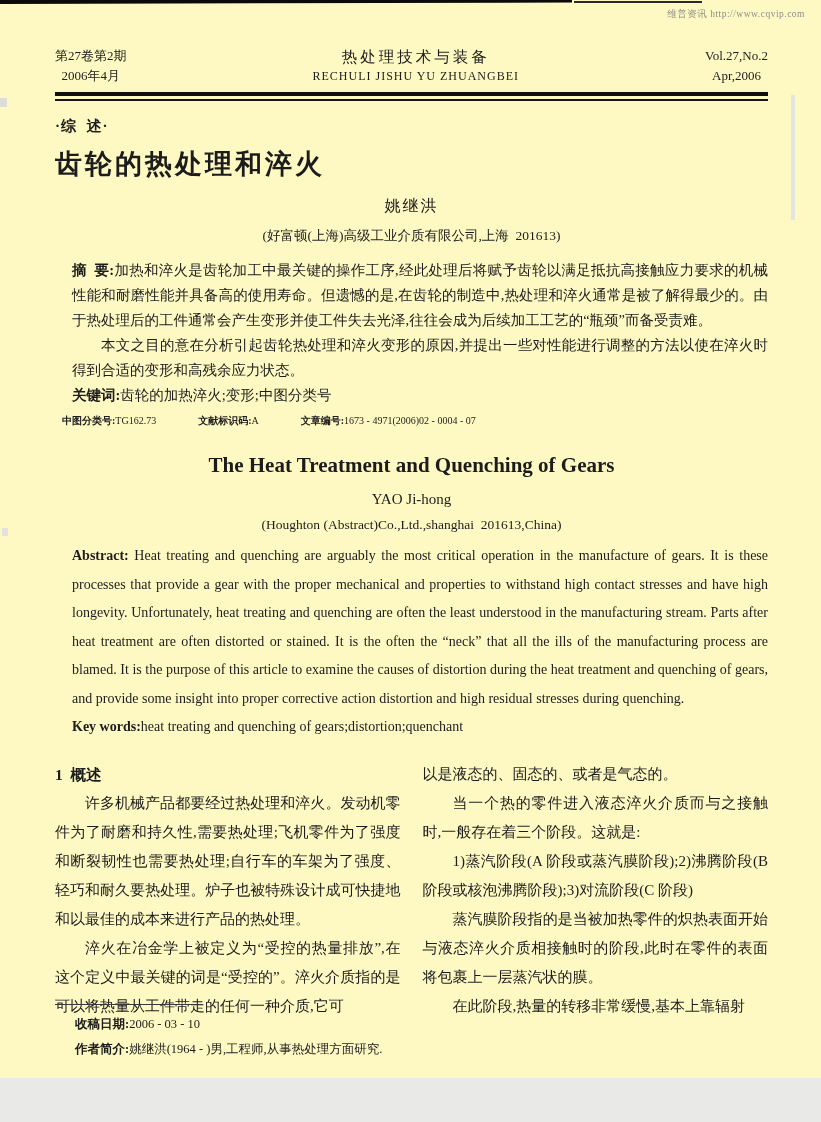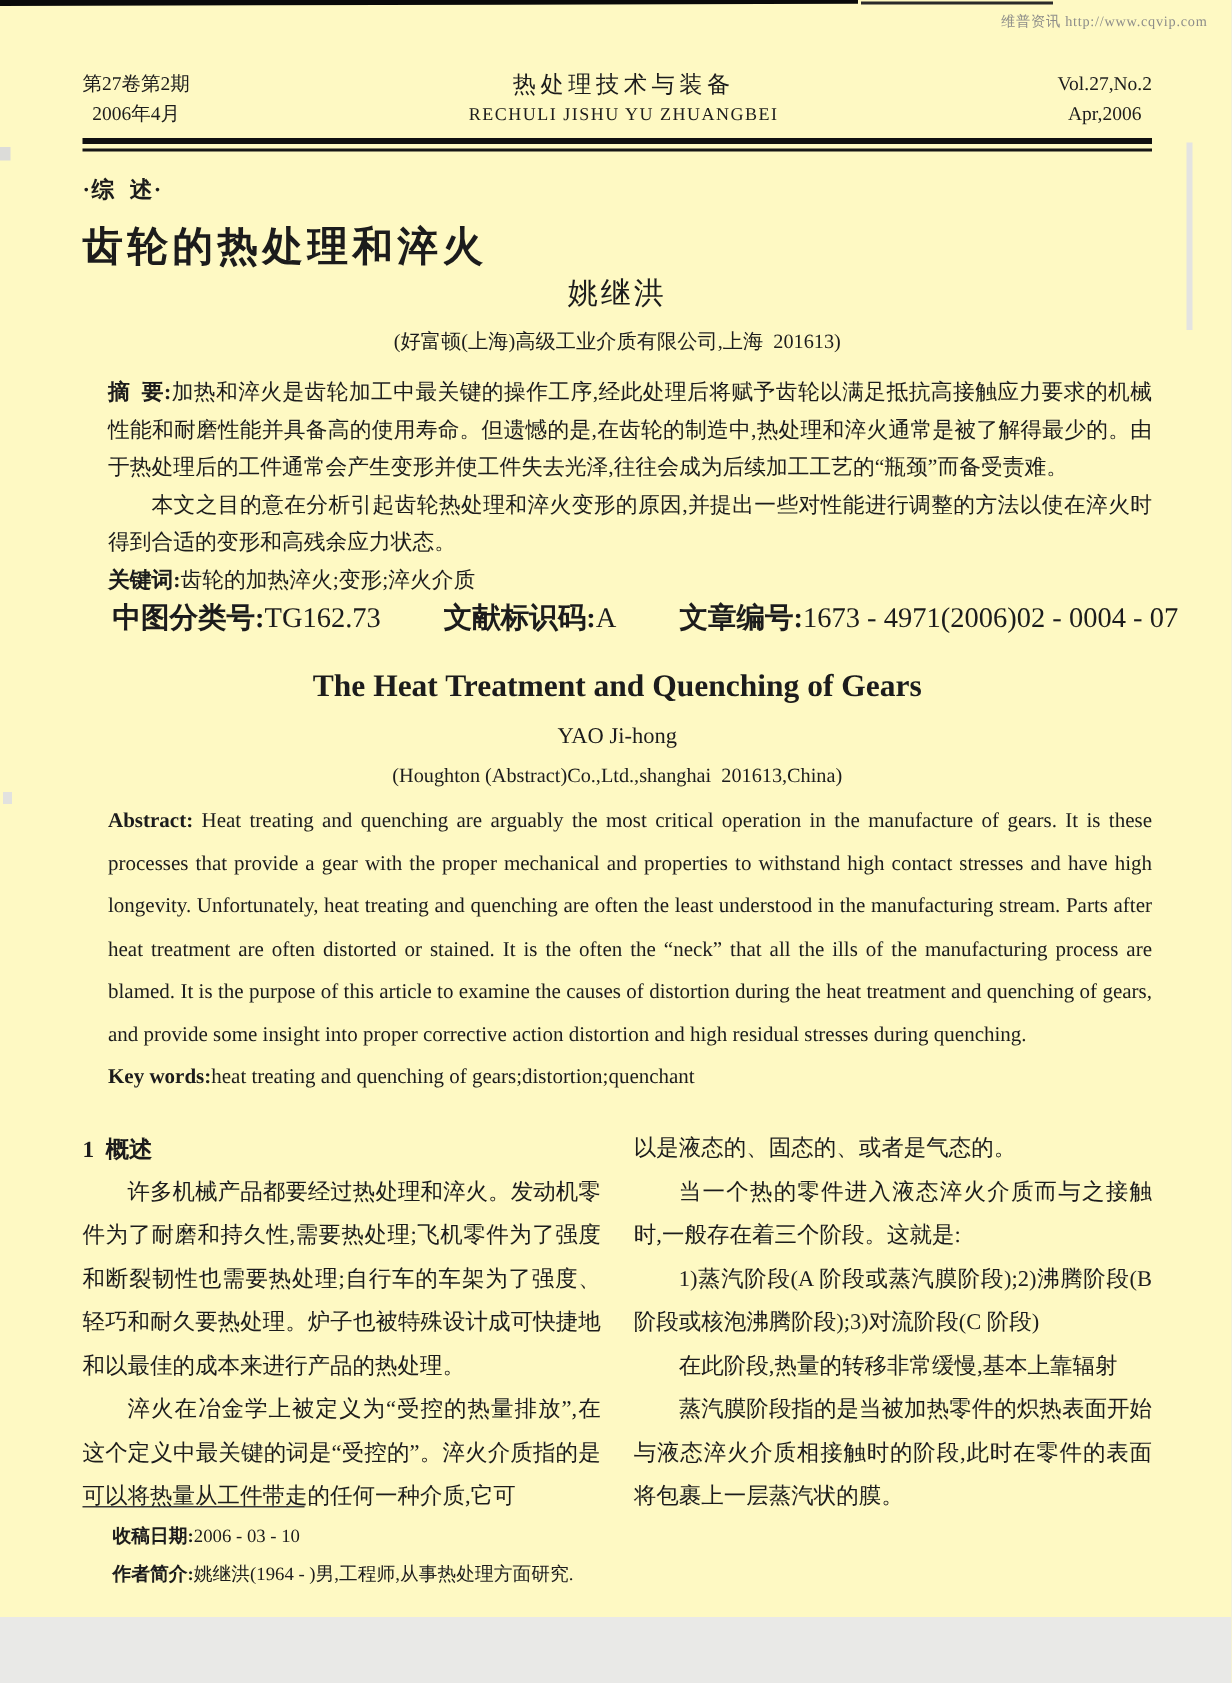--- a/index.html
+++ b/index.html
@@ -28,29 +28,29 @@
   .jh-left{text-align:center;}
   .jh-center{text-align:center;}
   .jh-center .cn{font-size:15.5px;letter-spacing:3px;line-height:21px;}
   .jh-center .py{font-size:12px;letter-spacing:1px;line-height:19px;}
   .jh-right{text-align:center;}
   .rule-thick{height:4px;background:#101010;margin-top:6px;}
   .rule-thin{height:2px;background:#161616;margin-top:3px;}
   
   .category{margin-top:16px;font-size:15px;font-weight:bold;letter-spacing:1px;}
   .title-cn{text-align:left;font-size:27px;font-weight:bold;letter-spacing:3px;margin-top:10px;}
-  .author-cn{text-align:center;font-size:20px;letter-spacing:2px;}
+  .author-cn{text-align:center;font-size:16px;letter-spacing:2px;margin-top:14px;}
   .affil-cn{text-align:center;font-size:13.5px;margin-top:10px;}
   
   .cn-abs{margin:13px 0 0 17px;font-size:14.5px;line-height:25px;text-align:justify;}
   .cn-abs p{margin:0;}
   .cn-abs .p2{text-indent:2em;}
   .b{font-weight:bold;}
   .kw-line{margin-left:17px;font-size:14.5px;line-height:25px;}
-  .class-line{margin-left:20px;font-size:19px;line-height:25px;display:flex;text-align:center;}
+  .class-line{margin-left:7px;font-size:10px;line-height:25px;display:flex;text-align:center;}
   .class-line .pair{margin-right:42px;white-space:nowrap;}
   .class-line .pair:last-child{margin-right:0;}
   
   .title-en{text-align:center;font-size:21px;font-weight:bold;margin-top:20px;}
   .author-en{text-align:center;font-size:15px;margin-top:13px;}
   .affil-en{text-align:center;font-size:13.5px;margin-top:9px;}
   .en-abs{margin:9px 0 0 17px;font-size:14px;line-height:28.5px;text-align:justify;}
   .en-abs p{margin:0;}
   
   .body-cols{display:flex;gap:22px;margin-top:18px;font-size:15px;line-height:29px;}
@@ -101,21 +101,21 @@
     <div class="title-cn">齿轮的热处理和淬火</div>
     <div class="author-cn">姚继洪</div>
     <div class="affil-cn pre">(好富顿(上海)高级工业介质有限公司,上海  201613)</div>
 
     <div class="cn-abs">
       <p><span class="b pre">摘  要:</span><span>加热和淬火是齿轮加工中最关键的操作工序,经此处理后将赋予齿轮以满足抵抗高接触应力要求的机械性能和耐磨性能并具备高的使用寿命。但遗憾的是,在齿轮的制造中,热处理和淬火通常是被了解得最少的。由于热处理后的工件通常会产生变形并使工件失去光泽,往往会成为后续加工工艺的“瓶颈”而备受责难。</span></p>
       <p class="p2">本文之目的意在分析引起齿轮热处理和淬火变形的原因,并提出一些对性能进行调整的方法以使在淬火时得到合适的变形和高残余应力状态。</p>
     </div>
 
     <div class="kw-line">
-      <span class="b">关键词:</span><span>齿轮的加热淬火;变形;淬火介质</span>
+      <span class="b">关键词:</span><span>齿轮的加热淬火;变形;中图分类号</span>
     </div>
 
     <div class="class-line">
       <span class="pair"><span class="b">中图分类号:</span><span>TG162.73</span></span>
       <span class="pair"><span class="b">文献标识码:</span><span>A</span></span>
       <span class="pair"><span class="b">文章编号:</span><span>1673 - 4971(2006)02 - 0004 - 07</span></span>
     </div>
 
     <div class="title-en">The Heat Treatment and Quenching of Gears</div>
     <div class="author-en">YAO Ji-hong</div>
@@ -132,22 +132,22 @@
         <div>
             <p class="indent">许多机械产品都要经过热处理和淬火。发动机零件为了耐磨和持久性,需要热处理;飞机零件为了强度和断裂韧性也需要热处理;自行车的车架为了强度、轻巧和耐久要热处理。炉子也被特殊设计成可快捷地和以最佳的成本来进行产品的热处理。</p>
             <p class="indent">淬火在冶金学上被定义为“受控的热量排放”,在这个定义中最关键的词是“受控的”。淬火介质指的是可以将热量从工件带走的任何一种介质,它可</p>
           </div>
       </div>
       <div class="col">
         <div>
             <p>以是液态的、固态的、或者是气态的。</p>
             <p class="indent">当一个热的零件进入液态淬火介质而与之接触时,一般存在着三个阶段。这就是:</p>
             <p class="indent">1)蒸汽阶段(A 阶段或蒸汽膜阶段);2)沸腾阶段(B 阶段或核泡沸腾阶段);3)对流阶段(C 阶段)</p>
+            <p class="indent">蒸汽膜阶段指的是当被加热零件的炽热表面开始与液态淬火介质相接触时的阶段,此时在零件的表面将包裹上一层蒸汽状的膜。</p>
             <p class="indent">在此阶段,热量的转移非常缓慢,基本上靠辐射</p>
-            <p class="indent">蒸汽膜阶段指的是当被加热零件的炽热表面开始与液态淬火介质相接触时的阶段,此时在零件的表面将包裹上一层蒸汽状的膜。</p>
           </div>
       </div>
     </div>
 
   </div>
 
   <div class="footer">
     <div class="foot-rule"></div>
     <div class="foot-row"><span class="b">收稿日期:</span><span>2006 - 03 - 10</span></div>
     <div class="foot-row"><span class="b">作者简介:</span><span>姚继洪(1964 - )男,工程师,从事热处理方面研究.</span></div>

